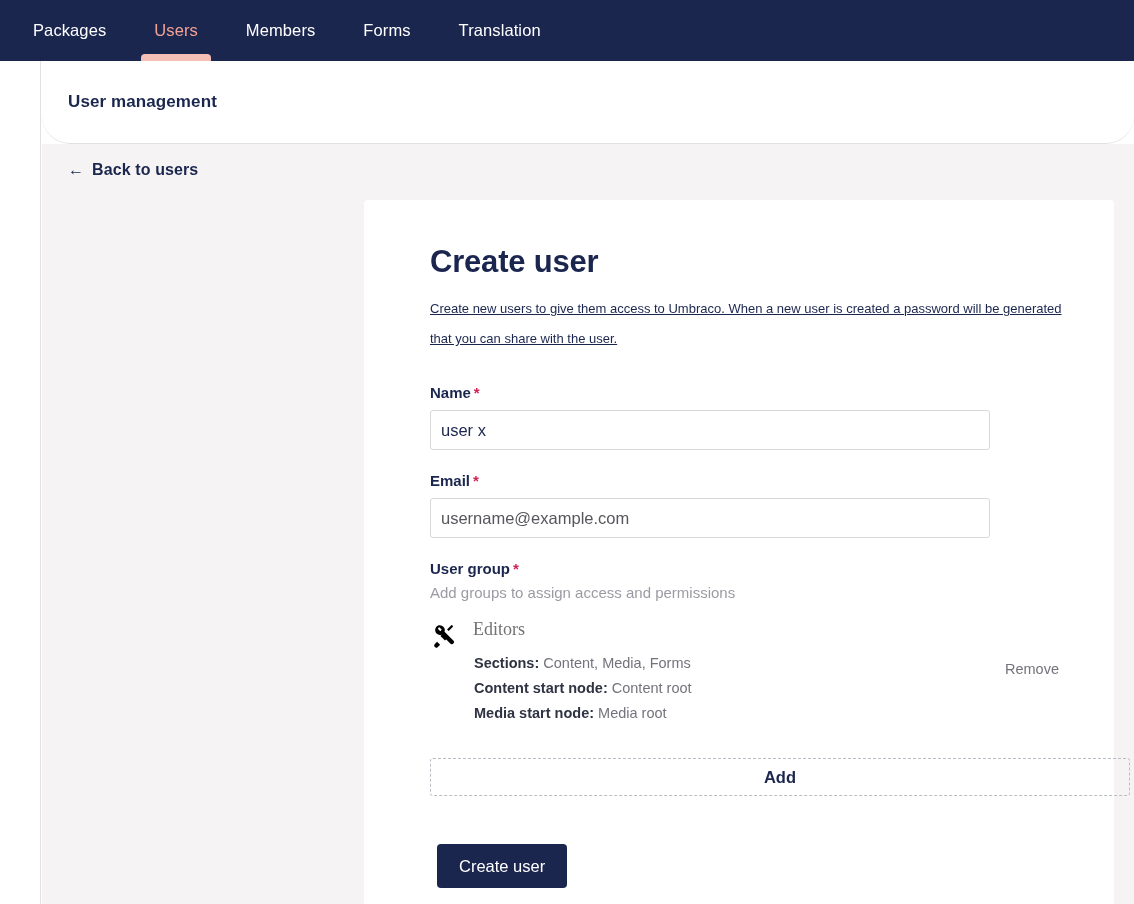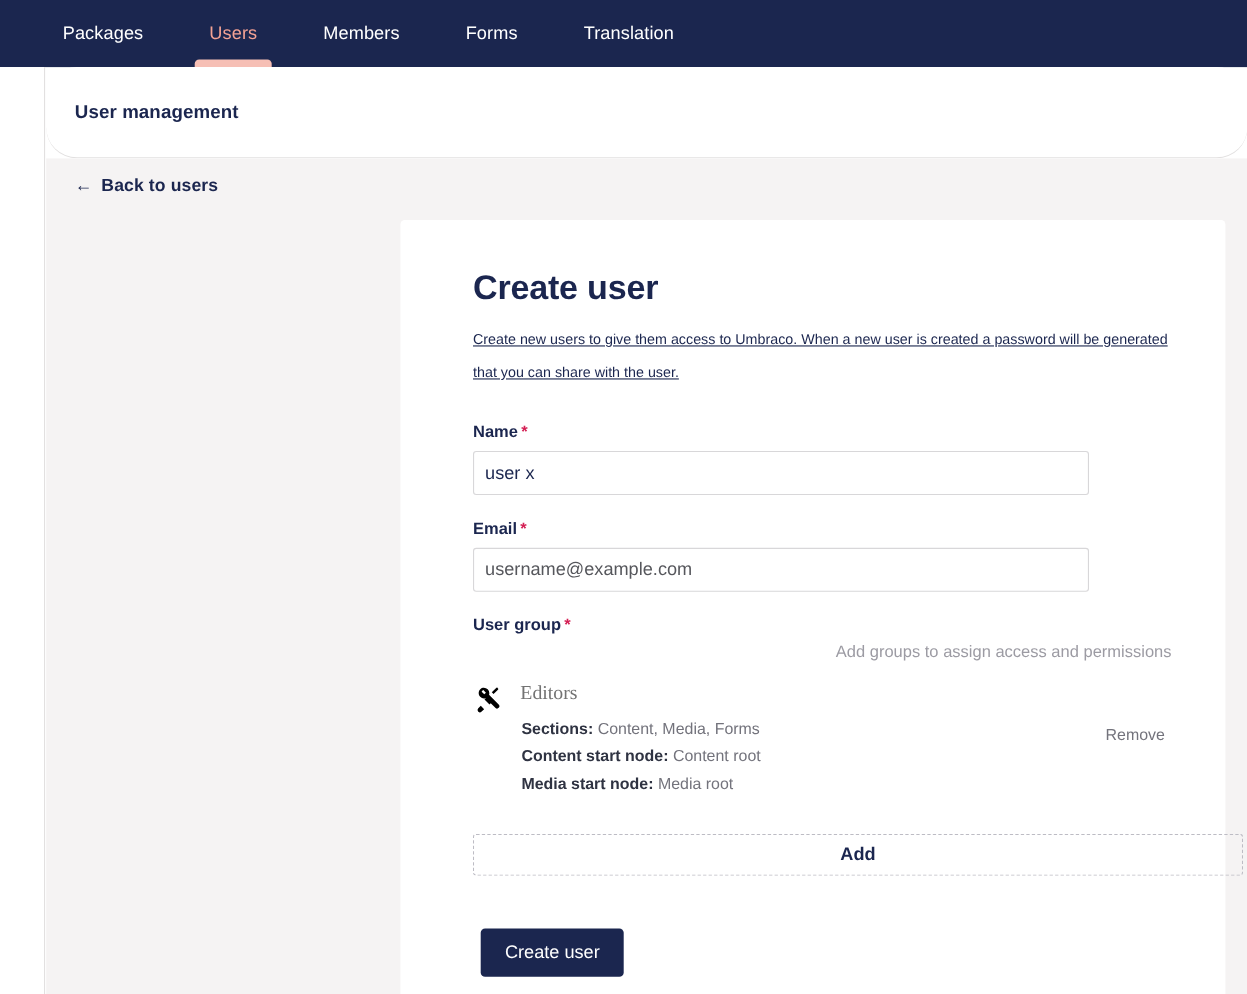--- a/index.html
+++ b/index.html
@@ -21,22 +21,21 @@
     width: 1134px;
     height: 61px;
     background: #1b264f;
     display: flex;
     align-items: flex-start;
   }
   .nav-list {
     display: flex;
     align-items: center;
     height: 61px;
-    padding-left: 44px;
-    gap: 12px;
+    padding-left: 20px;
   }
   .nav-item {
     position: relative;
     height: 61px;
     display: flex;
     align-items: center;
     padding: 0 13px;
     margin-right: 22px;
     font-size: 16.5px;
     color: #ffffff;
@@ -155,21 +154,20 @@
     background: #ffffff;
     outline: none;
   }
   .text-input::placeholder { color: #56575c; opacity: 1; }
 
   .field-help {
     font-size: 15px;
     color: #9c9ba3;
     margin-top: -2px;
     margin-bottom: 0;
-    text-align: right;
   }
 
   
   .group-block { margin-top: 18px; position: relative; }
   .group-row { display: flex; align-items: flex-start; }
   .group-icon {
     width: 30px; height: 30px;
     flex: 0 0 30px;
     margin-top: 2px;
     margin-right: 13px;

